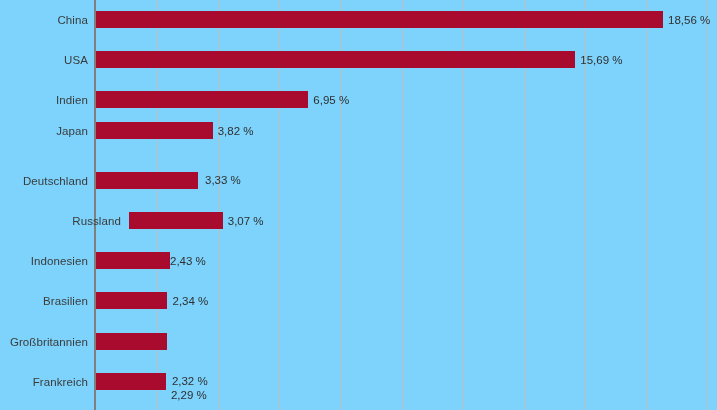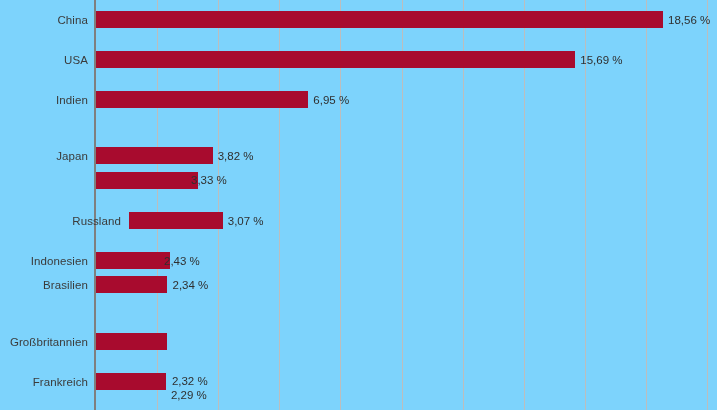--- a/index.html
+++ b/index.html
@@ -107,40 +107,41 @@
       <div class="bar-row" style="top: 40.2px; text-align: center;">
         <div class="cat-label">USA</div>
         <div class="bar" style="width: 479.329px; background: rgb(168, 11, 46);"></div>
         <div class="val-label" style="left: 575.33px;">15,69 %</div>
       </div>
       <div class="bar-row" style="top: 80.4px;">
         <div class="cat-label">Indien</div>
         <div class="bar" style="width: 212.322px; background: rgb(168, 11, 46);"></div>
         <div class="val-label" style="left: 308.322px;">6,95 %</div>
       </div>
-      <div class="bar-row" style="top: 136px;">
+      <div class="bar-row" style="top: 111px;">
         <div class="cat-label">Japan</div>
         <div class="bar" style="width: 116.701px; background: rgb(168, 11, 46);"></div>
         <div class="val-label" style="left: 212.701px;">3,82 %</div>
       </div>
       <div class="bar-row" style="top: 160.8px;">
+        <div class="cat-label">Deutschland</div>
         <div class="bar" style="width: 101.731px; background: rgb(168, 11, 46);"></div>
-        <div class="val-label" style="left: 186px;">3,33 %</div>
+        <div class="val-label" style="left: 200px;">3,33 %</div>
       </div>
       <div class="bar-row" style="top: 201px; margin-left: 33px;">
         <div class="cat-label">Russland</div>
         <div class="bar" style="width: 93.7885px; background: rgb(168, 11, 46);"></div>
         <div class="val-label" style="left: 189.788px;">3,07 %</div>
       </div>
       <div class="bar-row" style="top: 241.2px;">
         <div class="cat-label">Indonesien</div>
         <div class="bar" style="width: 74.2365px; background: rgb(168, 11, 46);"></div>
-        <div class="val-label" style="left: 159px;">2,43 %</div>
+        <div class="val-label" style="left: 165px;">2,43 %</div>
       </div>
-      <div class="bar-row" style="top: 265px;">
+      <div class="bar-row" style="top: 281px;">
         <div class="cat-label">Brasilien</div>
         <div class="bar" style="width: 71.487px; background: rgb(168, 11, 46);"></div>
         <div class="val-label" style="left: 167.487px;">2,34 %</div>
       </div>
       <div class="bar-row" style="top: 321.6px;">
         <div class="cat-label">Großbritannien</div>
         <div class="bar" style="width: 70.876px; background: rgb(168, 11, 46);"></div>
         <div class="val-label" style="left: 166.876px; margin-top: 40px;">2,32 %</div>
       </div>
       <div class="bar-row" style="top: 361.8px;">

